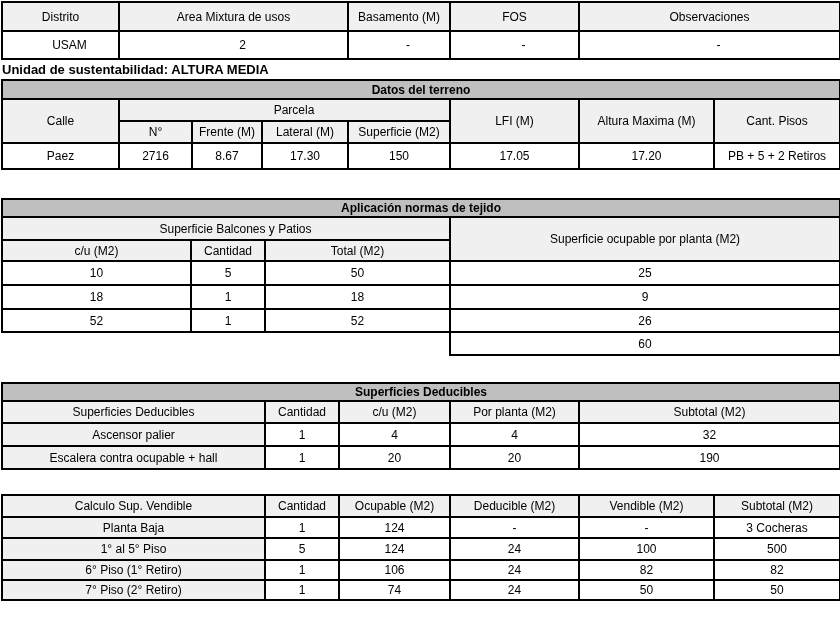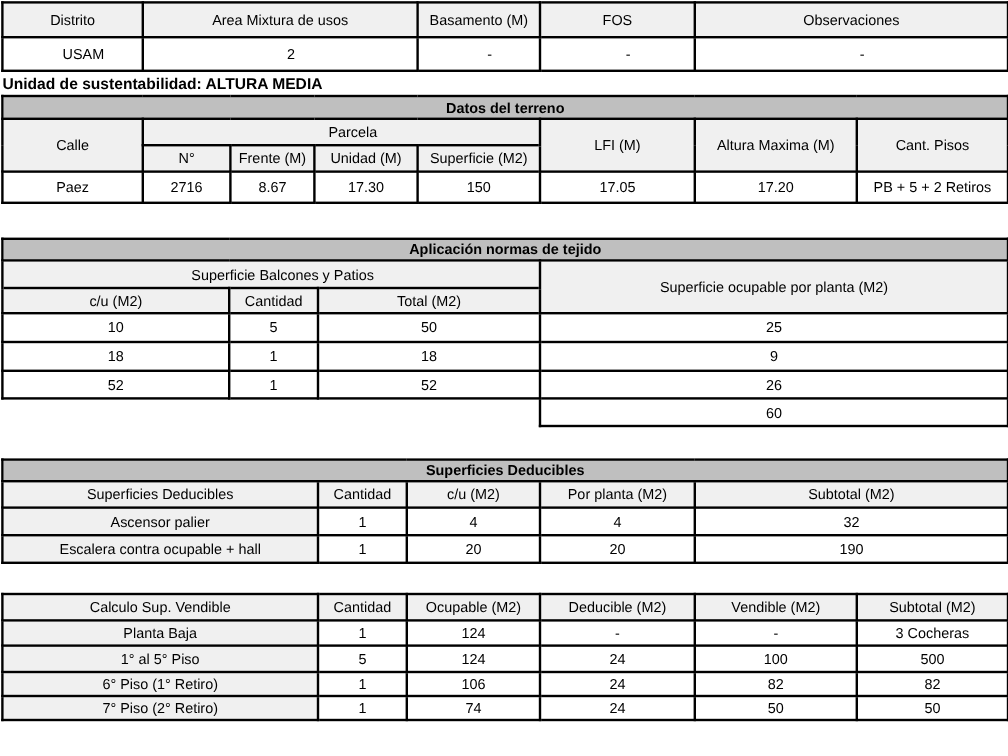--- a/index.html
+++ b/index.html
@@ -108,21 +108,21 @@
   <tr class="h1">
     <td rowspan="2" class="hdr">Calle</td>
     <td colspan="4" class="hdr bb1">Parcela</td>
     <td rowspan="2" class="hdr">LFI (M)</td>
     <td rowspan="2" class="hdr">Altura Maxima (M)</td>
     <td rowspan="2" class="hdr">Cant. Pisos</td>
   </tr>
   <tr class="h2">
     <td class="hdr">N°</td>
     <td class="hdr">Frente (M)</td>
-    <td class="hdr">Unidad (M)</td>
+    <td class="hdr">Lateral (M)</td>
     <td class="hdr">Superficie (M2)</td>
   </tr>
   <tr class="drow">
     <td>Paez</td>
     <td>2716</td>
     <td>8.67</td>
     <td>17.30</td>
     <td>150</td>
     <td>17.05</td>
     <td>17.20</td>

